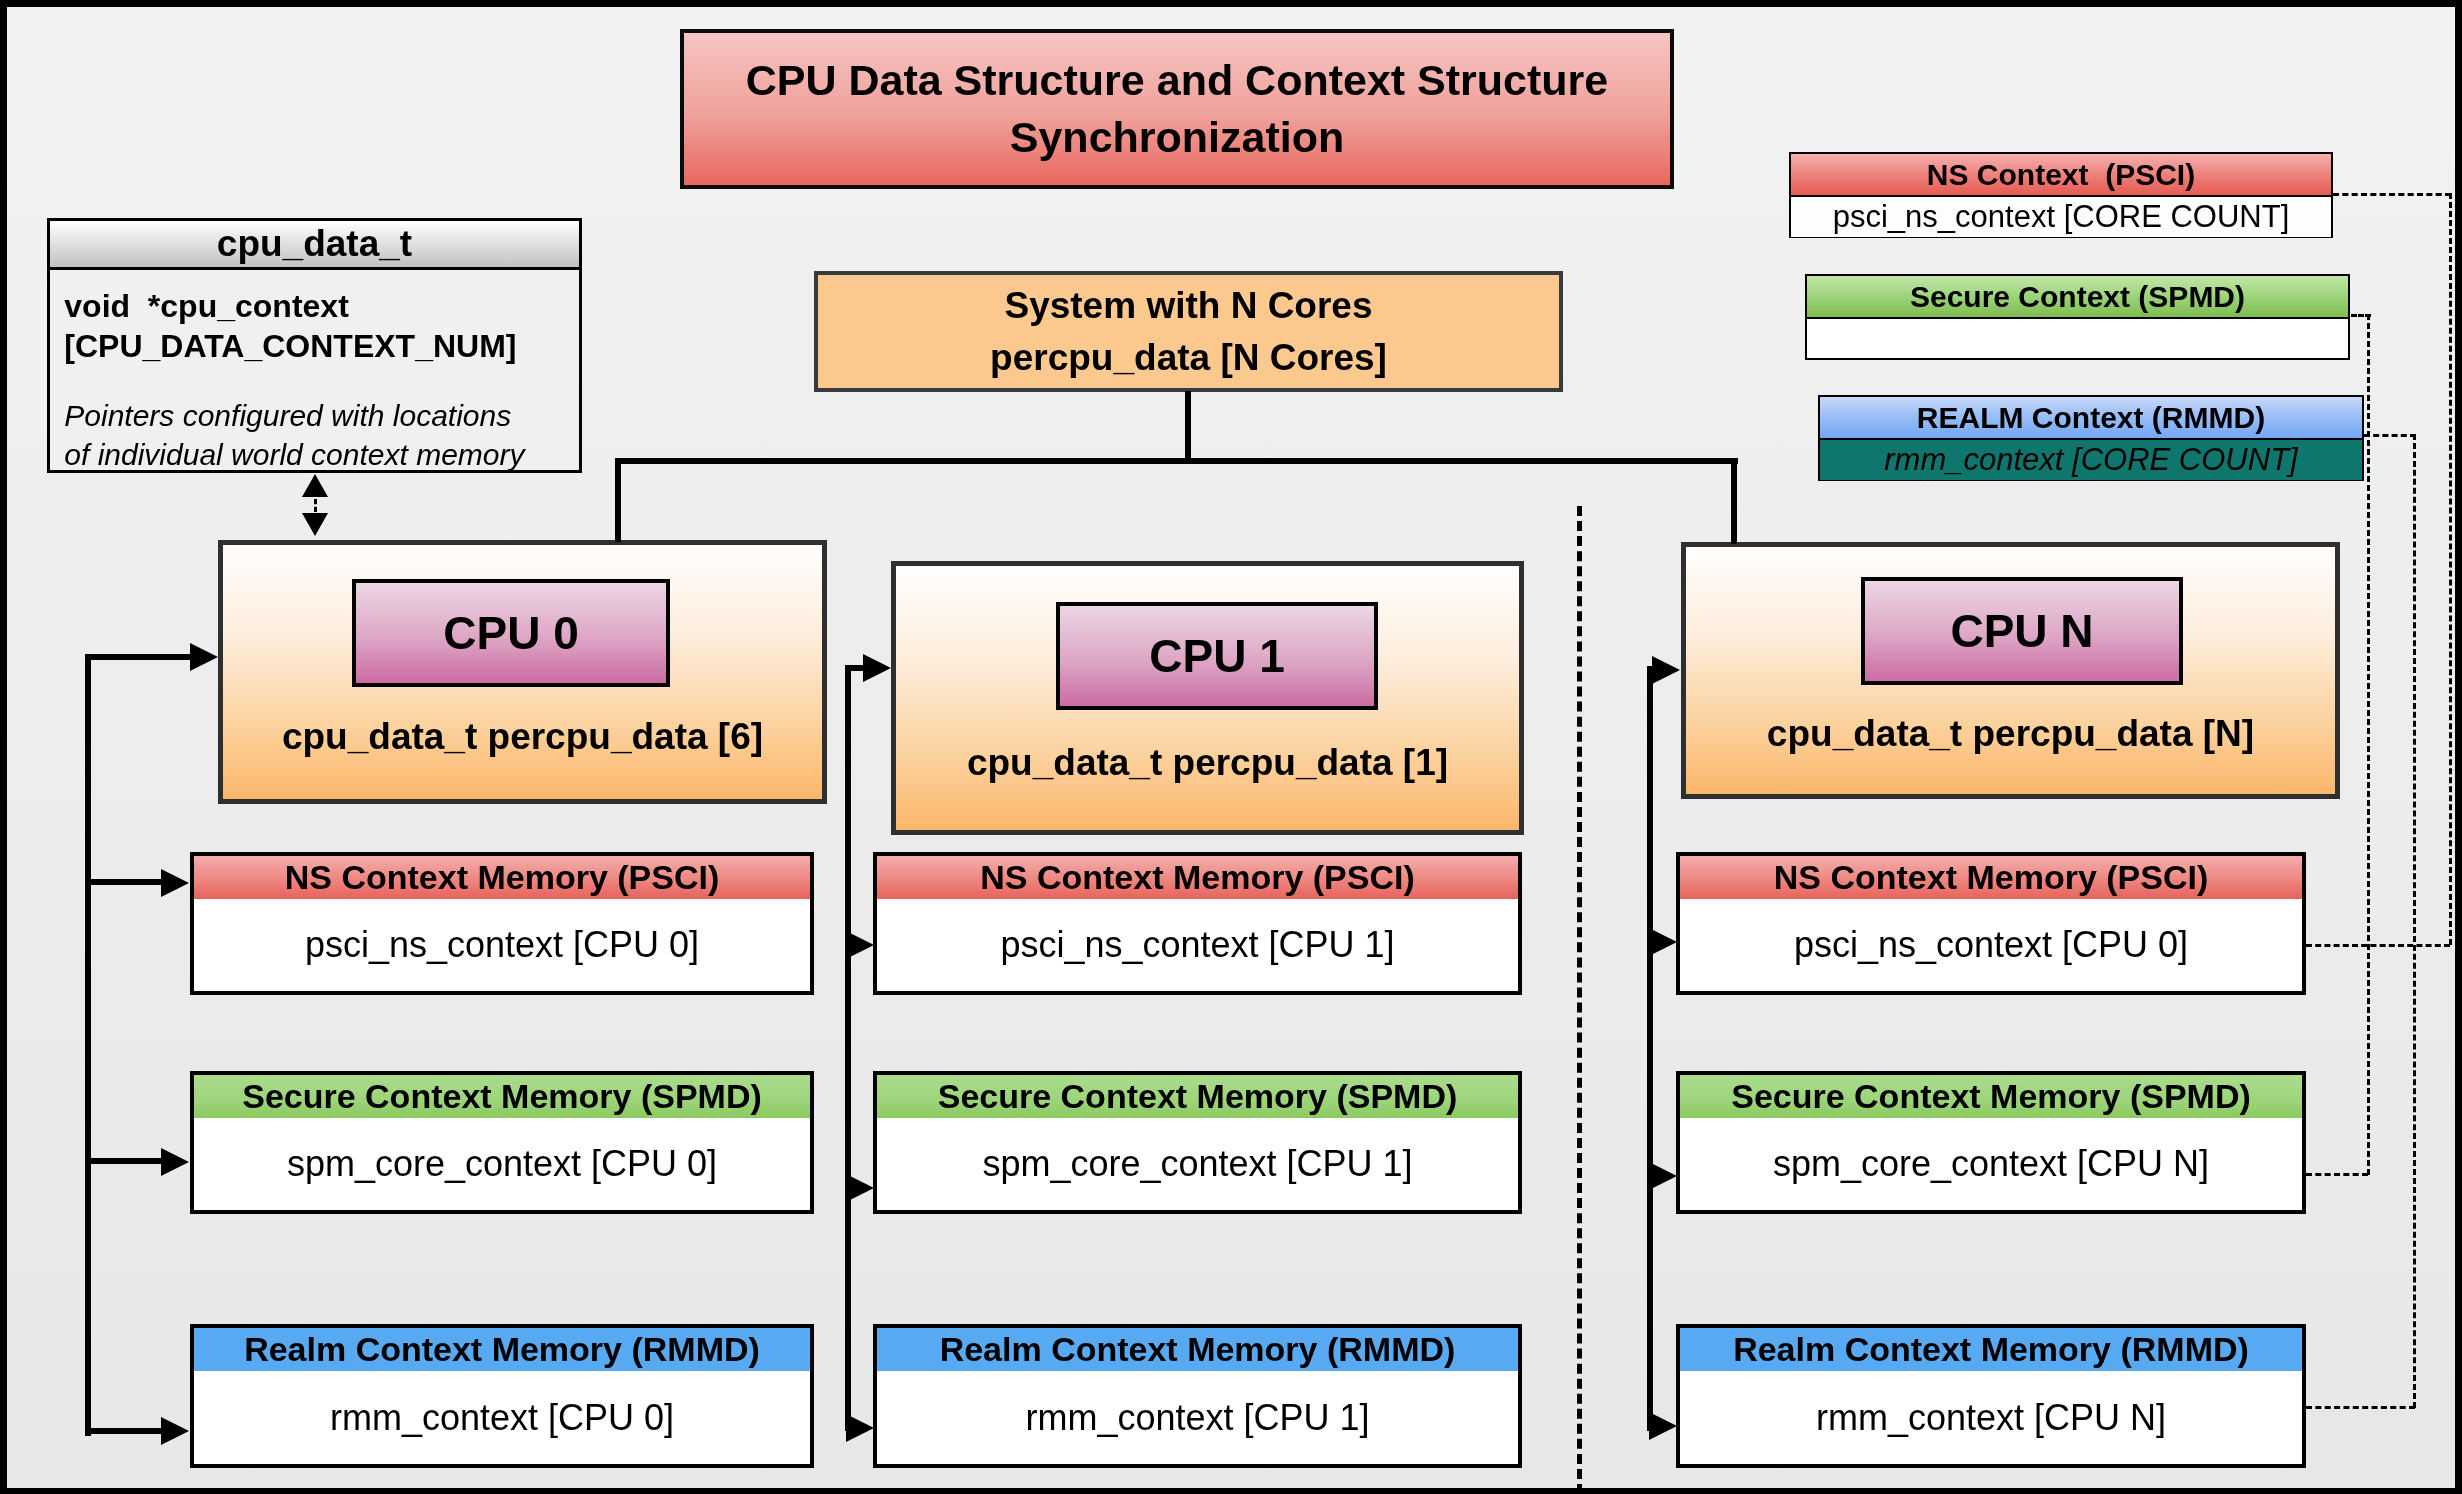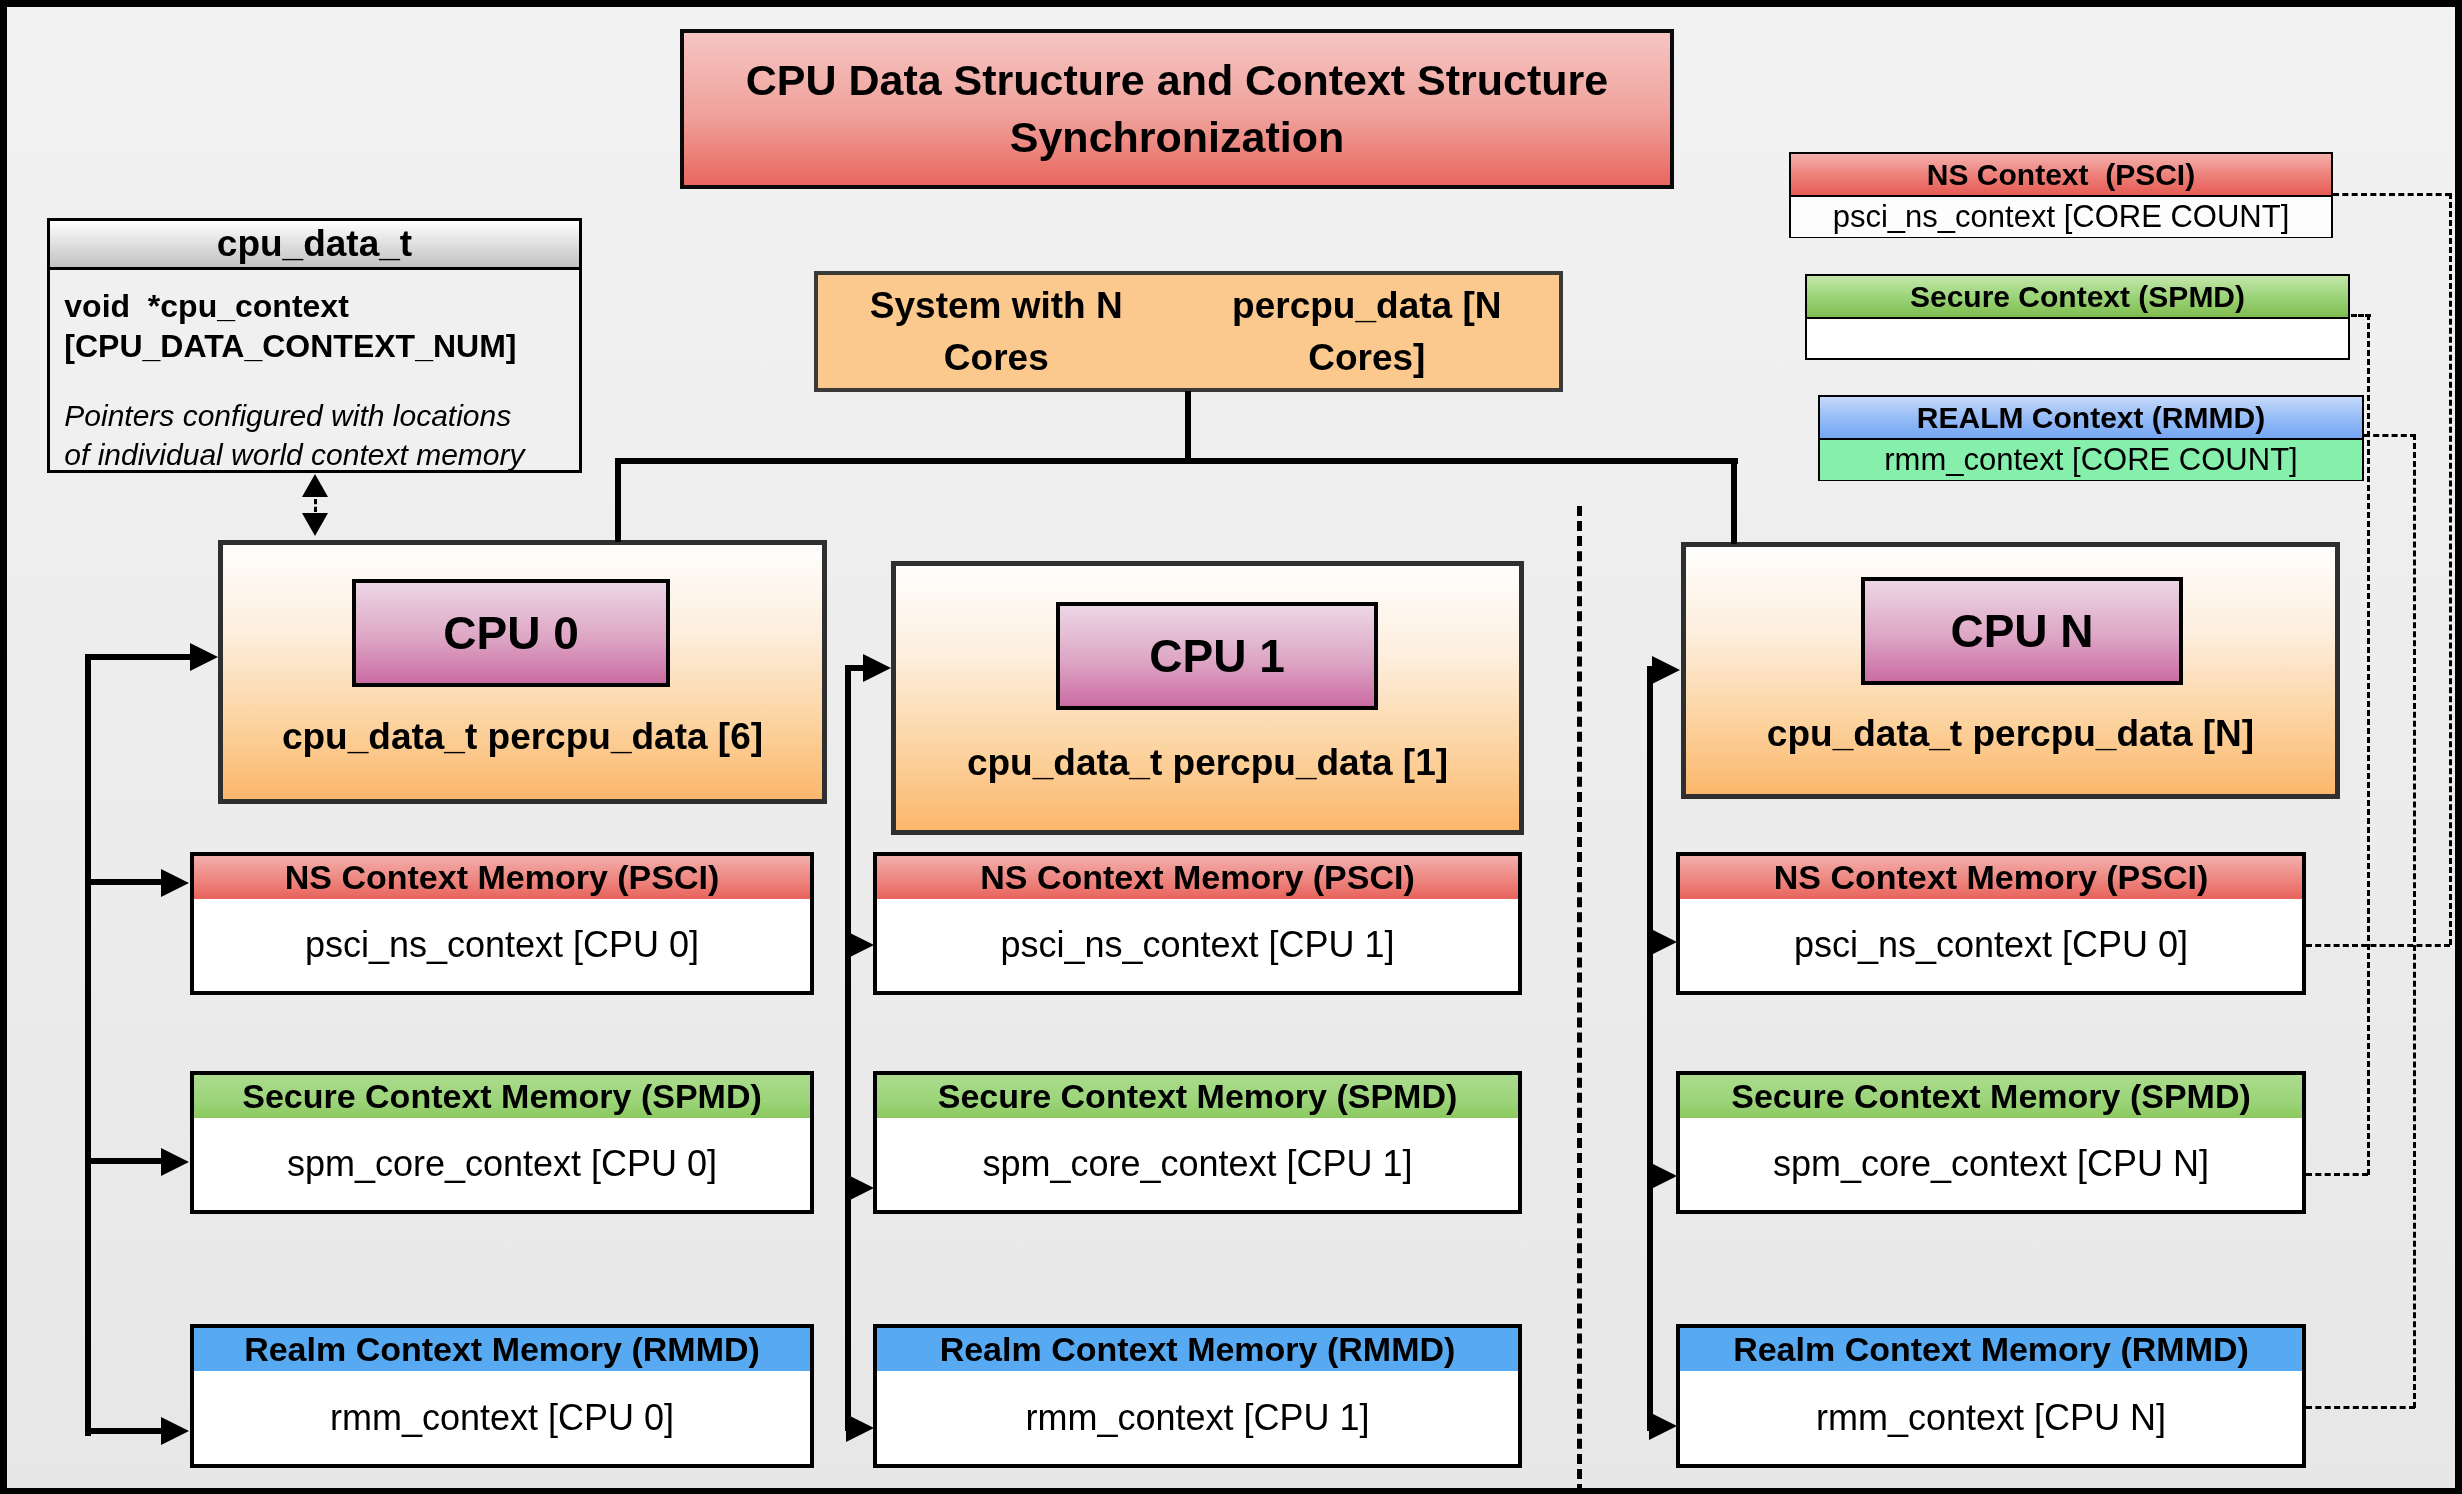--- a/index.html
+++ b/index.html
@@ -22,21 +22,21 @@
     height:46px;border-bottom:3.6px solid #000;
     background:linear-gradient(180deg,#ffffff 0%,#dcdcdc 55%,#c2c2c2 100%);
     display:flex;align-items:center;justify-content:center;
     font-weight:bold;font-size:37px;
   }
   .struct-body{padding:16px 14.3px 0 14.3px;}
   .decl{font-weight:bold;font-size:32px;line-height:1.25;}
   .note{font-style:italic;font-size:30px;line-height:1.3;margin-top:30px;}
   .system-box{
     border:4.5px solid #3a3a3a;background:#fbc88e;
-    display:flex;flex-direction:row;align-items:center;justify-content:center;
+    display:flex;flex-direction:column;align-items:center;justify-content:center;
     font-weight:bold;font-size:37px;line-height:1.4;text-align:center;
   }
   .legend-box{border:2.7px solid #000;background:#fff;}
   .legend-hdr{
     height:41px;border-bottom:2.7px solid #000;
     display:flex;align-items:center;justify-content:center;
     font-weight:bold;font-size:30px;
   }
   .legend-body{
     height:40px;display:flex;align-items:center;justify-content:center;
@@ -114,21 +114,21 @@
 
   <div class="abs legend-box" style="left:1782px;top:145px;width:544px;height:86px;">
     <div class="legend-hdr hdr-red">NS Context&nbsp; (PSCI)</div>
     <div class="legend-body">psci_ns_context [CORE COUNT]</div>
   </div>
   <div class="abs legend-box" style="left:1798px;top:267px;width:545px;height:86px;">
     <div class="legend-hdr hdr-green">Secure Context (SPMD)</div>
   </div>
   <div class="abs legend-box" style="left:1811px;top:388px;width:546px;height:86px;">
     <div class="legend-hdr hdr-blue">REALM Context (RMMD)</div>
-    <div class="legend-body" style="background:#86efac;">rmm_context [CORE COUNT]</div>
+    <div class="legend-body" style="background:#0f766e;font-style:italic;">rmm_context [CORE COUNT]</div>
   </div>
 
   <div class="abs cpu-box" style="left:211px;top:533px;width:609px;height:264px;">
     <div class="chip" style="left:129px;top:34px;width:310px;height:100px;">CPU 0</div>
     <div class="cpu-label" style="bottom:41px;">cpu_data_t percpu_data [6]</div>
   </div>
   <div class="abs ctx-box" style="left:183px;top:845px;width:624px;height:143px;">
     <div class="ctx-hdr ctx-hdr-red">NS Context Memory (PSCI)</div>
     <div class="ctx-body">psci_ns_context [CPU 0]</div>
   </div>

